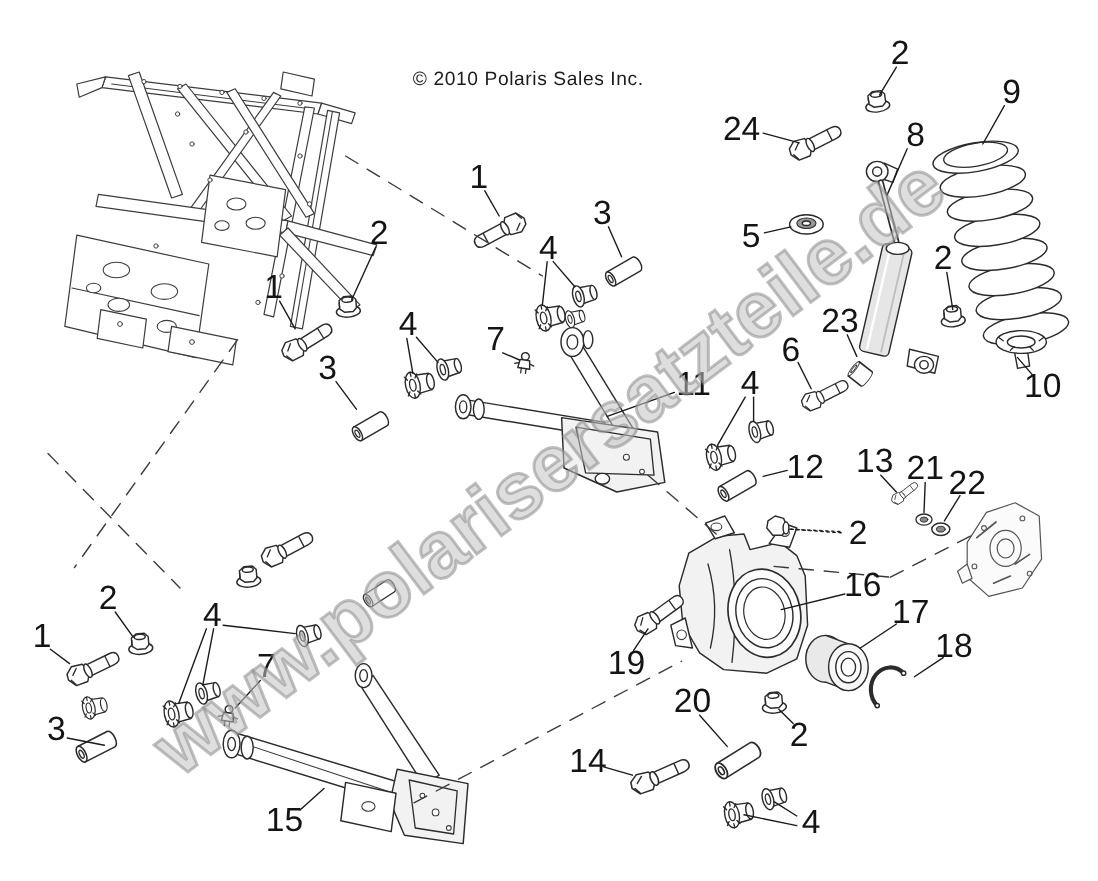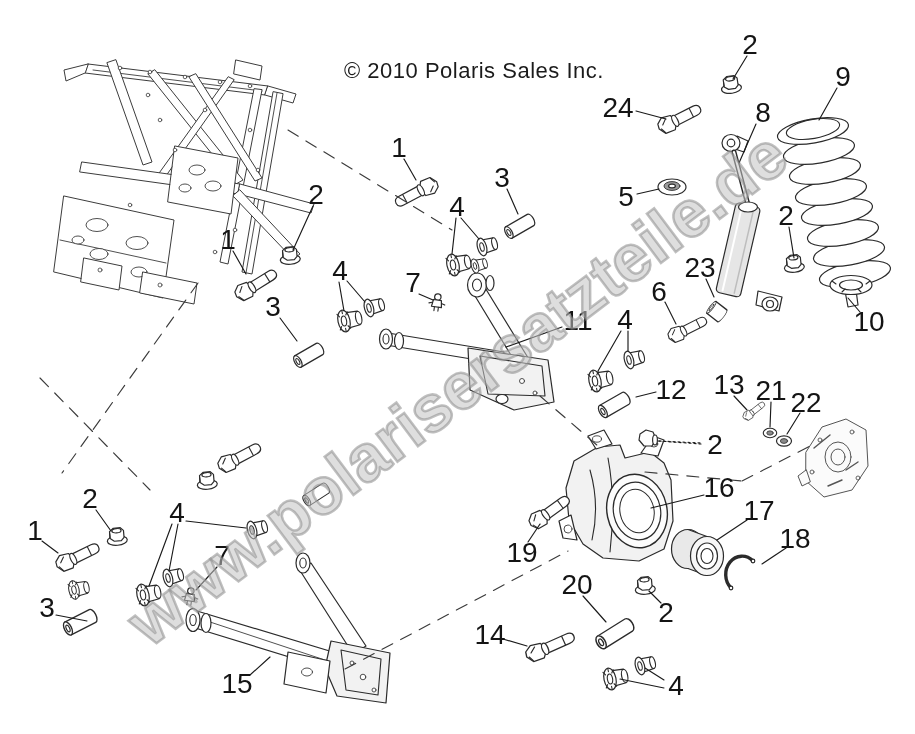--- a/index.html
+++ b/index.html
@@ -1,18 +1,18 @@
 <!DOCTYPE html>
 <html><head>
 <meta charset="utf-8">
 <style>
   html,body{margin:0;padding:0;background:#fff;}
   .stage{position:relative;width:915px;height:734px;background:#ffffff;overflow:hidden;
          font-family:"Liberation Sans",sans-serif;}
-  .copyright{position:absolute;left:344px;top:58px;font-size:22px;color:#1b1b1b;
+  .copyright{position:absolute;left:344px;top:58px;font-size:16px;color:#1b1b1b;
              letter-spacing:0.5px;white-space:nowrap;}
   .watermark{position:absolute;left:457px;top:388px;transform:translate(-50%,-50%) rotate(-37deg);
              font-size:66px;font-weight:bold;white-space:nowrap;letter-spacing:0px;
              color:rgba(195,195,195,0.55);-webkit-text-stroke:2.5px rgba(140,140,140,0.55);
              user-select:none;pointer-events:none;}
   svg{position:absolute;left:0;top:0;}
   .wh{fill:#ffffff;stroke:#2b2b2b;stroke-width:1.2;}
   .g2{fill:#f2f2f2;stroke:#2b2b2b;stroke-width:1.2;}
   .ln{fill:none;stroke:#2b2b2b;stroke-width:1.1;}
   .fr{fill:#ffffff;stroke:#3c3c3c;stroke-width:1;}

